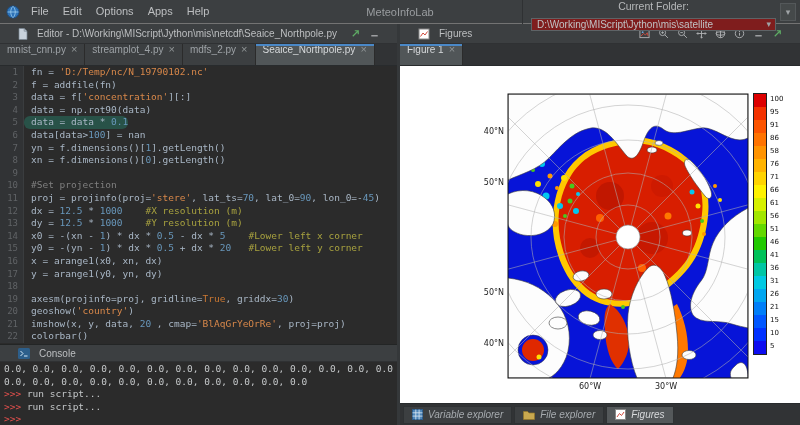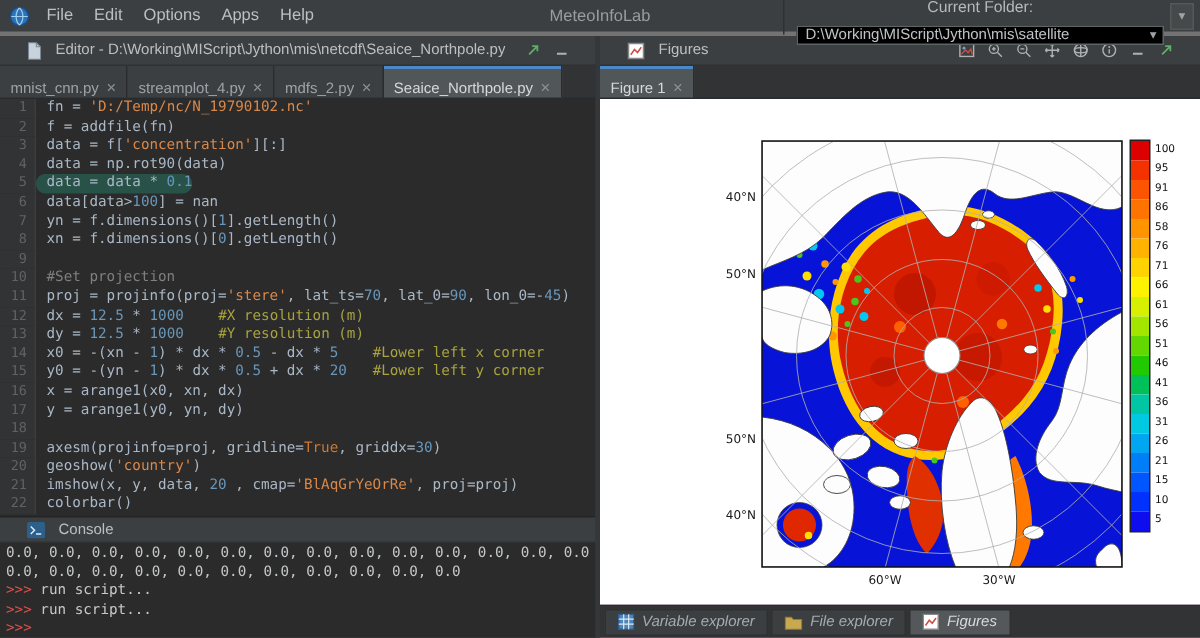--- a/index.html
+++ b/index.html
@@ -1,46 +1,46 @@
 <!DOCTYPE html>
 <html><head>
 <meta charset="utf-8">
 <style>
 *{margin:0;padding:0;box-sizing:border-box;}
 html,body{width:800px;height:425px;overflow:hidden;}
 body{background:#3c3f41;font-family:"Liberation Sans","DejaVu Sans",sans-serif;color:#bbbbbb;position:relative;font-size:11px;}
 
 
-.menubar{position:absolute;top:0;left:0;width:800px;height:24px;background:#3c3f41;border-bottom:3px solid #737373;display:flex;align-items:center;padding:0 4px;z-index:5;}
+.menubar{position:absolute;top:0;left:0;width:800px;height:24px;background:#3c3f41;border-bottom:1px solid #737373;display:flex;align-items:center;padding:0 4px;z-index:5;}
 .app-icon{display:flex;align-items:center;margin:0 4px 0 2px;}
 .menus{display:flex;align-items:center;}
 .menu-item{padding:0 7px;line-height:23px;color:#bdbfc1;cursor:default;}
 .win-title{position:absolute;left:0;right:0;text-align:center;color:#9a9da0;pointer-events:none;}
 .folder-group{margin-left:auto;display:flex;align-items:center;gap:6px;border-left:1px solid #2f3133;padding-left:8px;height:24px;z-index:2;flex-direction:column;}
 .folder-label{color:#b6b8ba;font-size:10.5px;white-space:nowrap;}
-.folder-combo{width:245px;height:18px;background:#000000;border:1px solid #5e6366;display:flex;justify-content:space-between;padding:0 2px 0 5px;}
+.folder-combo{width:245px;height:18px;background:#7f1d1d;border:1px solid #5e6366;display:flex;justify-content:space-between;padding:0 2px 0 5px;}
 .folder-value{font-size:10px;color:#c0c3c5;white-space:nowrap;overflow:hidden;}
 .combo-arrow{color:#9fa3a6;font-size:9px;padding:0 2px;}
 .overflow-btn{width:16px;height:18px;margin:0 0 0 4px;background:#45494a;border:1px solid #54585a;color:#9fa3a6;font-size:9px;display:flex;align-items:center;justify-content:center;}
 
 
 .left-panel{position:absolute;top:24px;left:0;width:397px;height:401px;background:#2b2b2b;display:flex;flex-direction:column;}
 .v-divider{position:absolute;top:24px;left:397px;width:3px;height:401px;background:#35383a;cursor:col-resize;}
 .right-panel{position:absolute;top:24px;left:400px;width:400px;height:401px;background:#f9a8d4;display:flex;flex-direction:column;}
 
 .panel-header{height:20px;flex:0 0 20px;background:#3c3f41;display:flex;align-items:center;gap:5px;padding:0 16px;font-size:10px;color:#bdbfc1;border-bottom:1px solid #2f3133;}
 .console-header{height:18px;flex:0 0 18px;border-top:1px solid #232525;}
 .ph-title{white-space:nowrap;overflow:hidden;}
 .ph-actions{margin-left:auto;display:flex;align-items:center;gap:5px;}
 .icon-btn{display:flex;align-items:center;justify-content:center;width:14px;height:14px;cursor:pointer;}
 .ic{width:11px;height:11px;display:block;}
 
 
 .tabbar{height:22px;flex:0 0 22px;background:#313335;display:flex;align-items:stretch;border-bottom:1px solid #282b2d;}
-.tab{display:flex;align-items:flex-end;gap:5px;padding:0 7px;font-size:10px;color:#9da2a6;background:#3c3f41;border-right:1px solid #2b2b2b;position:relative;white-space:nowrap;cursor:pointer;}
+.tab{display:flex;align-items:flex-start;gap:5px;padding:0 7px;font-size:10px;color:#9da2a6;background:#3c3f41;border-right:1px solid #2b2b2b;position:relative;white-space:nowrap;cursor:pointer;}
 .tab.active{background:#515658;color:#d6d9db;}
 .tab.active::before{content:'';position:absolute;top:0;left:0;right:0;height:2px;background:#4a88c7;}
 .tab-close{color:#8f9496;font-size:11px;line-height:1;cursor:pointer;}
 
 
 .code-area{height:278px;flex:0 0 278px;background:#2b2b2b;font-family:"DejaVu Sans Mono","Liberation Mono",monospace;font-size:9.5px;line-height:12.6px;overflow:hidden;cursor:text;}
 .code-line{display:flex;height:12.6px;white-space:pre;}
 .lnum{flex:0 0 24px;text-align:right;padding-right:5px;background:#313335;border-right:1px solid #3a3d3f;color:#606366;font-size:9px;}
 .code-text{padding-left:7px;}
 .hl-line .code-text{background:rgba(38,115,97,.55);border-radius:6px;}

